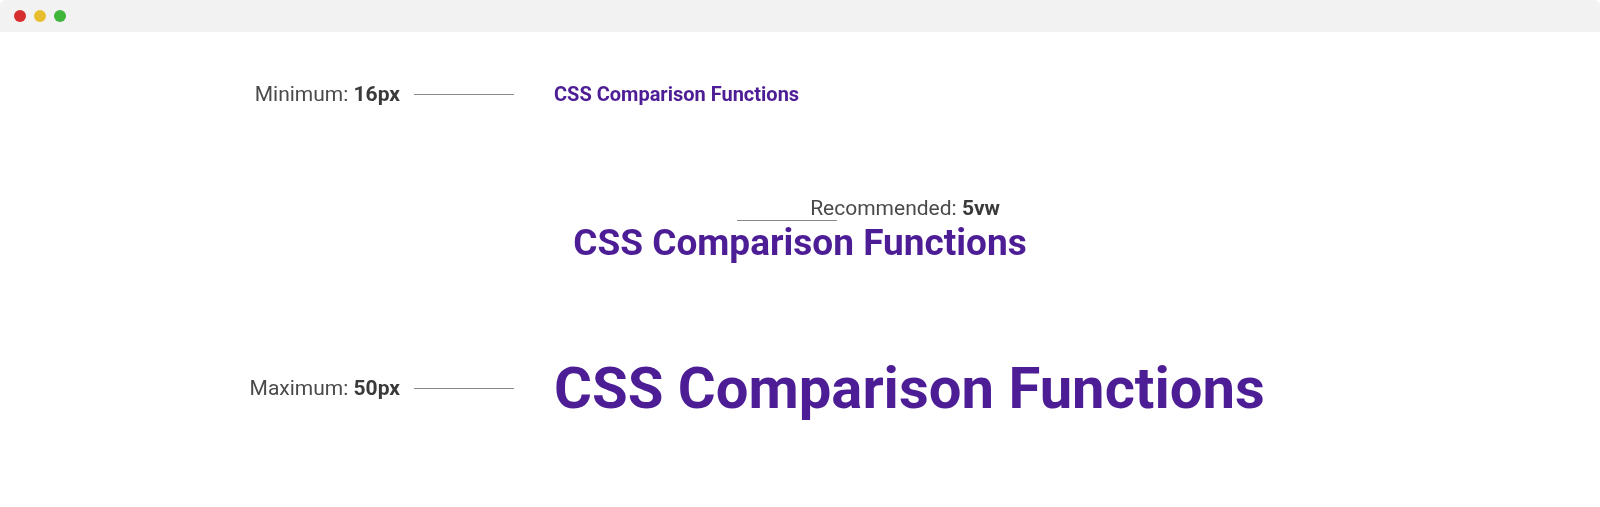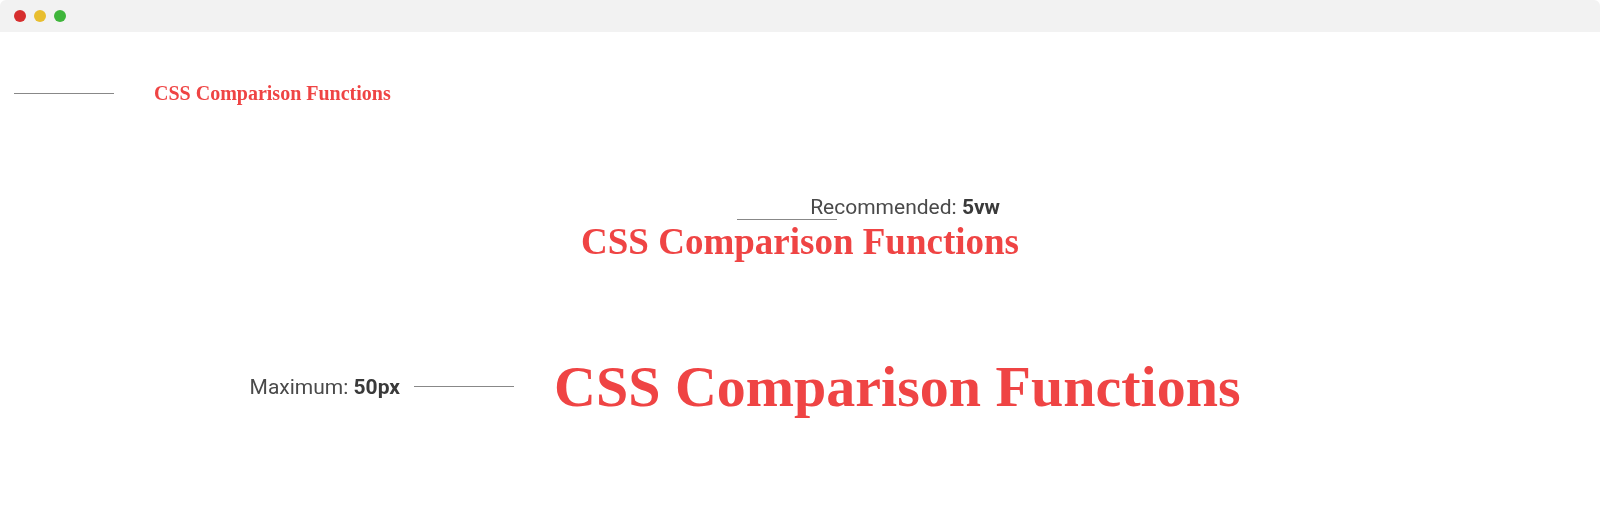--- a/index.html
+++ b/index.html
@@ -63,23 +63,22 @@
     .connector {
       width: 100px;
       height: 1px;
       background: #888888;
       margin-left: 14px;
       margin-right: 40px;
     }
 
     .sample {
       font-weight: 700;
-      color: #ef4444;
+      color: #4c1d95;
       white-space: nowrap;
-      font-family: Liberation Serif, serif;
     }
 
     .sample-min {
       font-size: 20px;
     }
 
     .sample-mid {
       font-size: 37px;
     }
 
@@ -96,20 +95,23 @@
 
 <div class="browser-chrome">
   <div class="traffic-light tl-red"></div>
   <div class="traffic-light tl-yellow"></div>
   <div class="traffic-light tl-green"></div>
 </div>
 
 <div class="content">
 
   <div class="row row-min">
+    <div class="label-col">
+      <span>Minimum: </span><span class="value">16px</span>
+    </div>
     <div class="connector"></div>
     <div class="sample sample-min">CSS Comparison Functions</div>
   </div>
 
   <div class="row row-mid">
     <div class="label-col">
       <span>Recommended: </span><span class="value">5vw</span>
     </div>
     <div class="connector"></div>
     <div class="sample sample-mid">CSS Comparison Functions</div>

